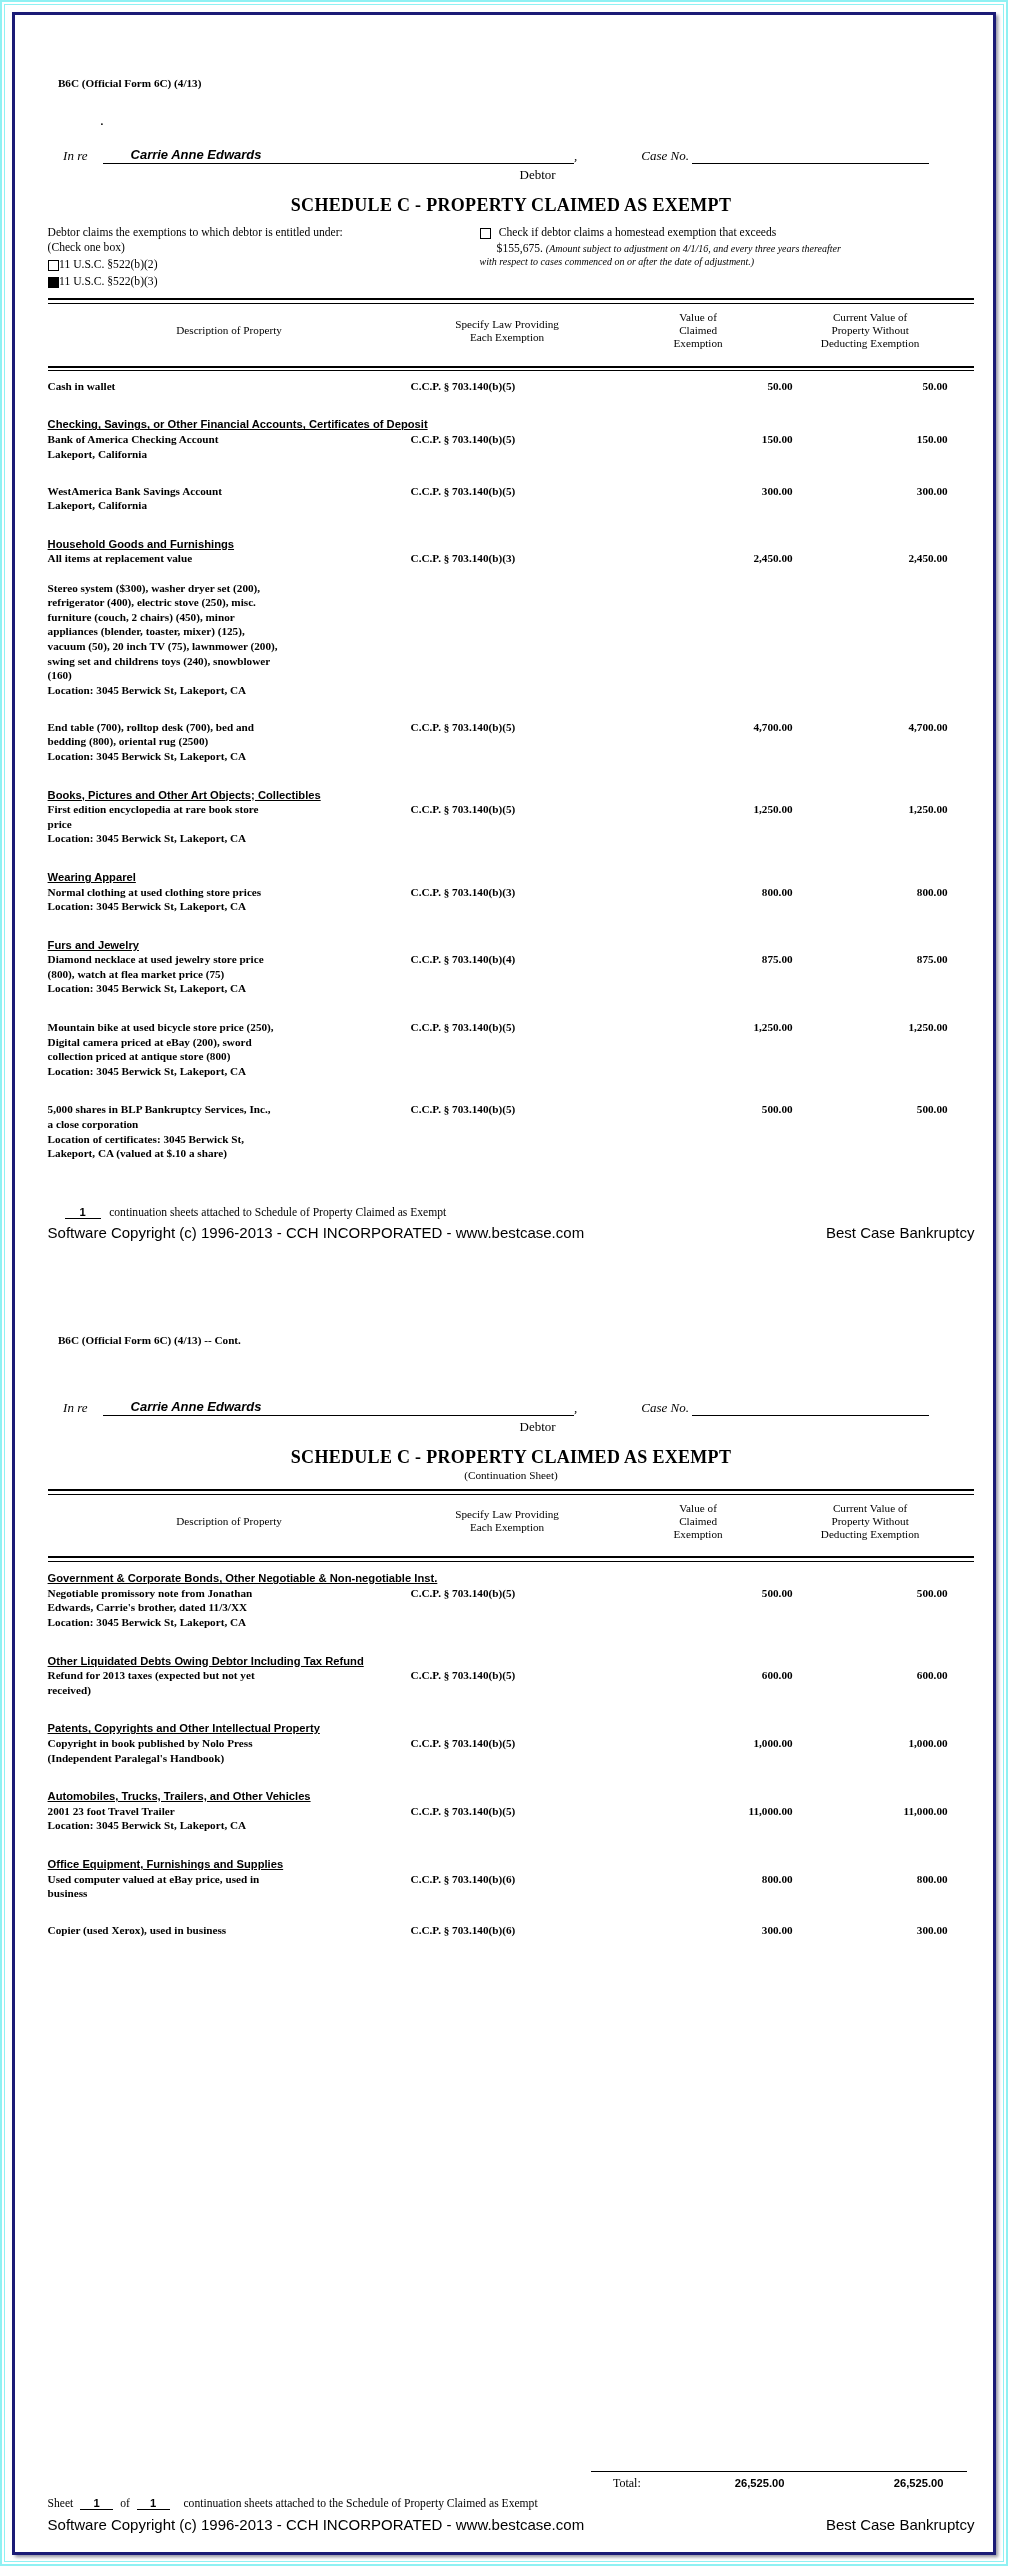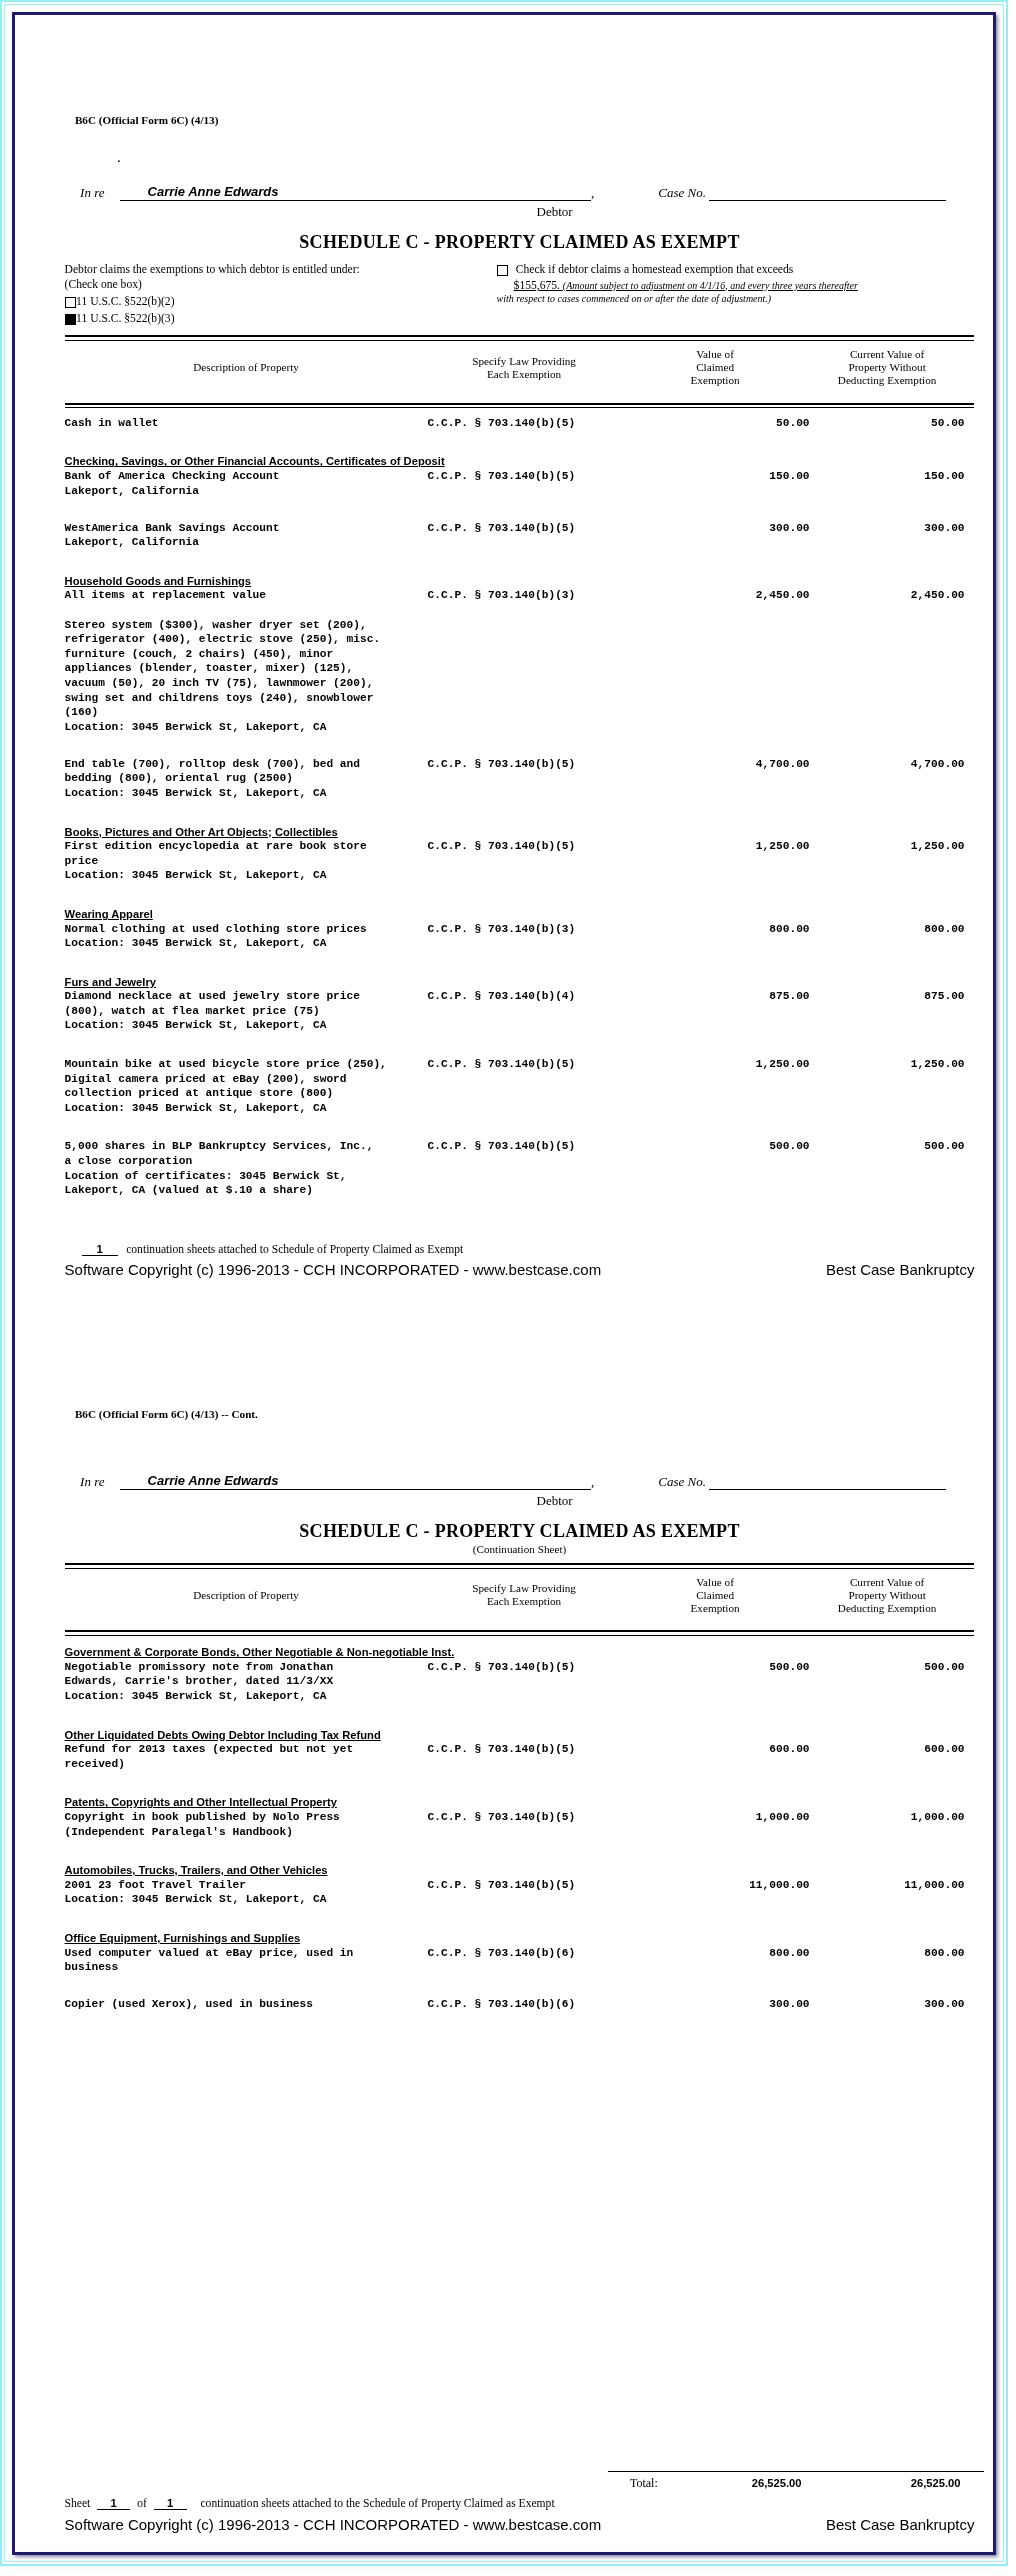--- a/index.html
+++ b/index.html
@@ -1,21 +1,21 @@
 <!DOCTYPE html>
 <html style="font-size:13.8px"><head>
 <meta charset="utf-8">
 <style>
   html,body{margin:0;padding:0;background:#ffffff;color:#000;}
   body{font-family:"Liberation Serif",serif;-webkit-font-smoothing:antialiased;}
   .o1{border:2.6px solid #8ff1f3;padding:1.7px;width:1008px;box-sizing:border-box;}
   .o2{border:1.7px solid #8ff1f3;padding:6.9px;background:#fff;}
   .frame{border:3.4px solid #1b1b76;box-shadow:2.6px 3.4px 3.4px #8f8f9e;height:2543px;box-sizing:border-box;
          display:flex;flex-direction:column;overflow:hidden;background:#fff;}
-  .page{padding:0 19px 0 50px;margin-top:37px;}
+  .page{padding:0 19px 0 33px;}
   .page2{flex:1;display:flex;flex-direction:column;}
 
   .form-id{margin:62px 0 0 10.3px;font-weight:bold;font-size:11.2px;}
   .form-id.cont{margin-top:93px;}
   .stray-dot{margin:26px 0 0 53px;font-weight:bold;font-size:11.2px;height:13.8px;}
 
   .caption{display:flex;align-items:flex-end;margin:19px 0 0 15.5px;font-size:13px;font-style:italic;}
   .in-re{flex:none;}
   .name-line{width:471px;border-bottom:1.7px solid #000;padding-left:27.5px;margin-left:15.5px;box-sizing:border-box;}
   .debtor-name{font-family:"Liberation Sans",sans-serif;font-weight:bold;font-size:13px;}
@@ -27,33 +27,33 @@
   .title{text-align:center;font-size:18px;font-weight:bold;margin-top:12px;letter-spacing:0.3px;}
   .subtitle{text-align:center;font-size:11.2px;margin-top:0.9px;}
 
   .claim{display:flex;margin-top:10.3px;font-size:11.6px;line-height:14.6px;}
   .claim-left{width:432px;}
   .opt{display:flex;align-items:center;margin-top:2.6px;}
   .cb{width:9.5px;height:9.5px;border:1.3px solid #000;display:inline-block;flex:none;background:#fff;}
   .cb.filled{background:#000;border-color:#000;}
   .claim-right{flex:1;}
   .hm-line1{display:flex;gap:7.7px;align-items:center;}
-  .hm-line2{margin-left:17px;margin-top:0.9px;text-decoration:underline;}
+  .hm-line2{margin-left:17px;margin-top:0.9px;}
   .note{font-style:italic;font-size:10px;}
   .hm-line3{text-align:left;padding-right:13.8px;margin-top:-0.9px;}
 
   .rule{border-top:2.6px solid #000;border-bottom:0.9px solid #000;height:2.6px;margin-top:8.6px;}
   .thead{display:grid;grid-template-columns:363px 193px 189px 155px;text-align:center;align-items:center;
          font-size:11.2px;line-height:13px;padding:6px 0;white-space:pre-line;min-height:41px;}
 
   .tbody{margin-top:1.7px;}
   .group{margin-top:24px;}
   .group:first-child{margin-top:7.7px;}
   .cat{font-family:"Liberation Sans",sans-serif;font-weight:bold;font-size:11.2px;line-height:14.6px;text-decoration:underline;}
-  .irow{display:grid;grid-template-columns:363px 193px 189px 155px;font-family:Liberation Mono, monospace;
+  .irow{display:grid;grid-template-columns:363px 193px 189px 155px;font-family:Liberation Serif, serif;
         font-weight:bold;font-size:11.2px;line-height:14.6px;}
   .irow + .irow{margin-top:22.4px;}
   .desc{white-space:pre-line;}
   .val{text-align:right;}
 
   .cont1{margin:45px 0 0 17px;font-size:11.6px;}
   .cont-num{font-family:"Liberation Sans",sans-serif;font-weight:bold;font-size:11.2px;display:inline-block;
             width:36px;text-align:center;border-bottom:1.7px solid #000;margin-right:8.6px;}
   .pfooter{display:flex;justify-content:space-between;margin-top:5.2px;font-family:"Liberation Sans",sans-serif;
            font-size:15px;}

